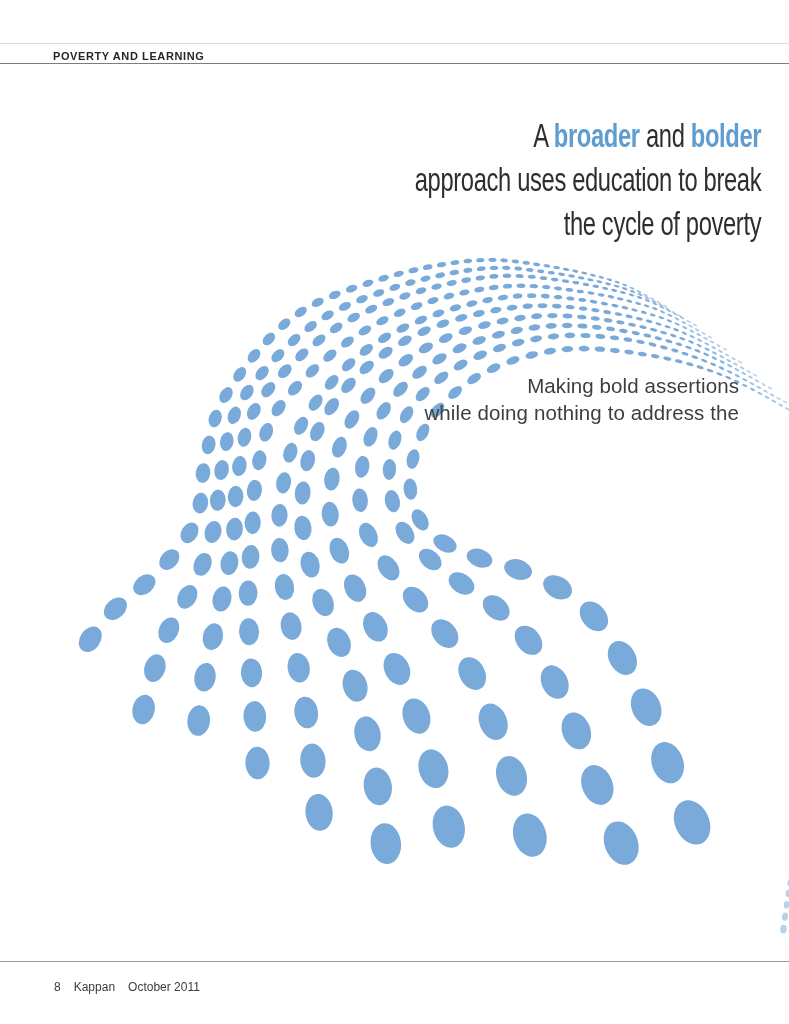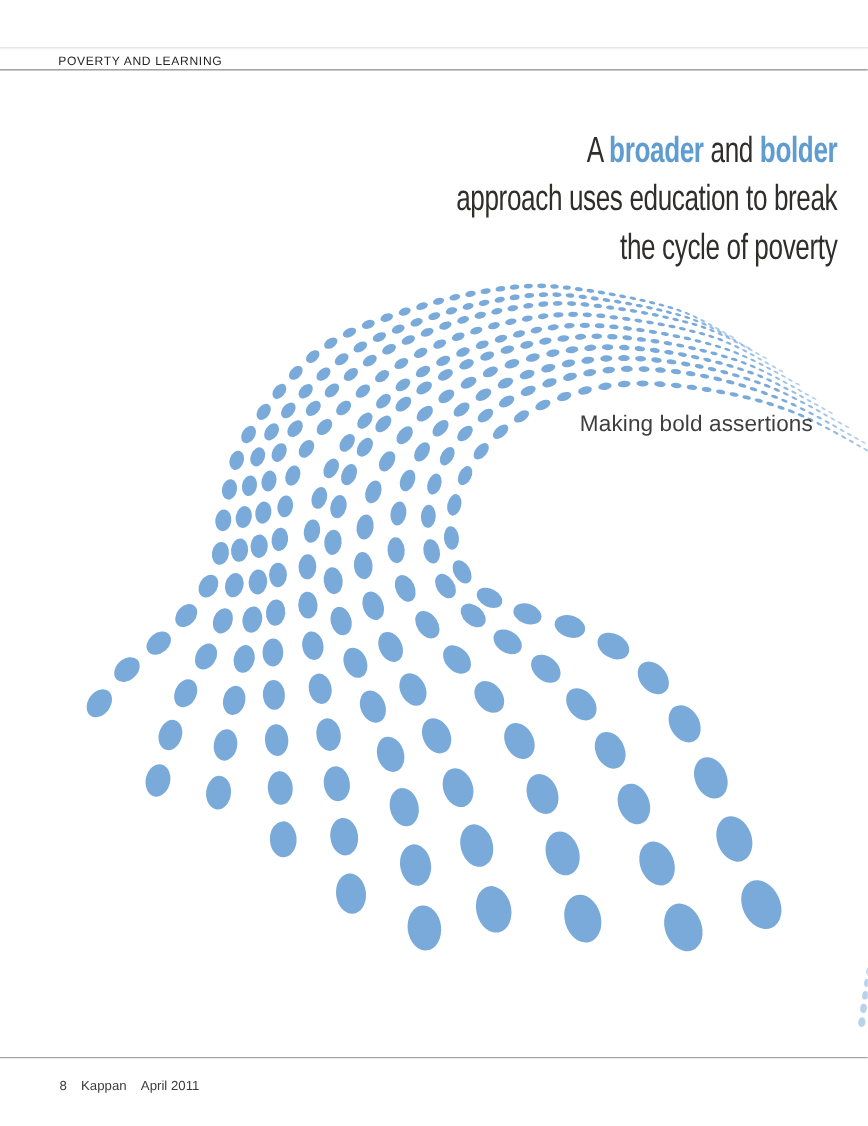--- a/index.html
+++ b/index.html
@@ -3,21 +3,21 @@
 <meta charset="utf-8">
 <style>
   html,body{margin:0;padding:0;background:#fff;}
   .page{position:relative;width:789px;height:1024px;background:#ffffff;overflow:hidden;
         font-family:"Liberation Sans","DejaVu Sans",sans-serif;}
   .hairline{position:absolute;left:0;right:0;height:1px;}
   .top-hairline{top:43px;background:#dcdcdc;}
   .header-rule{top:63px;background:#7d7d7d;}
   .footer-rule{top:961px;background:#9b9b9b;}
   .kicker{position:absolute;left:53px;top:50px;font-size:11px;letter-spacing:0.6px;
-          color:#262626;font-weight:400;}
+          color:#262626;font-weight:700;}
   .title{position:absolute;right:28px;top:114px;text-align:right;color:#2f2e2c;
          font-size:33px;line-height:44px;letter-spacing:-0.5px;font-weight:400;}
   .title .tline{transform:scaleX(0.72);transform-origin:100% 50%;white-space:nowrap;}
   .title .accent{font-weight:700;}
   .quote{position:absolute;right:50px;top:372px;text-align:right;color:#3e3e3e;
          font-size:20.5px;line-height:27.3px;letter-spacing:0.1px;}
   .quote div{white-space:nowrap;}
   .swoosh{position:absolute;left:0;top:0;}
   .footer{position:absolute;left:54px;top:980px;display:flex;gap:13px;
           font-size:12px;color:#3c3c3c;}
@@ -499,22 +499,23 @@
   <div class="hairline header-rule"></div>
 
   <div class="title">
     <div class="tline"><span>A </span><span class="accent" style="color: rgb(95, 156, 207);">broader</span><span> and </span><span class="accent" style="color: rgb(95, 156, 207);">bolder</span></div>
     <div class="tline">approach uses education to break</div>
     <div class="tline">the cycle of poverty</div>
   </div>
 
   <div class="quote">
       <div>Making bold assertions</div>
+      <div>while doing nothing to address the</div>
     </div>
 
   <div class="hairline footer-rule"></div>
   <div class="footer">
     <span>8</span>
     <span>Kappan</span>
-    <span>April 2011</span>
+    <span>October 2011</span>
   </div>
 
 </div>
 
 </body></html>

